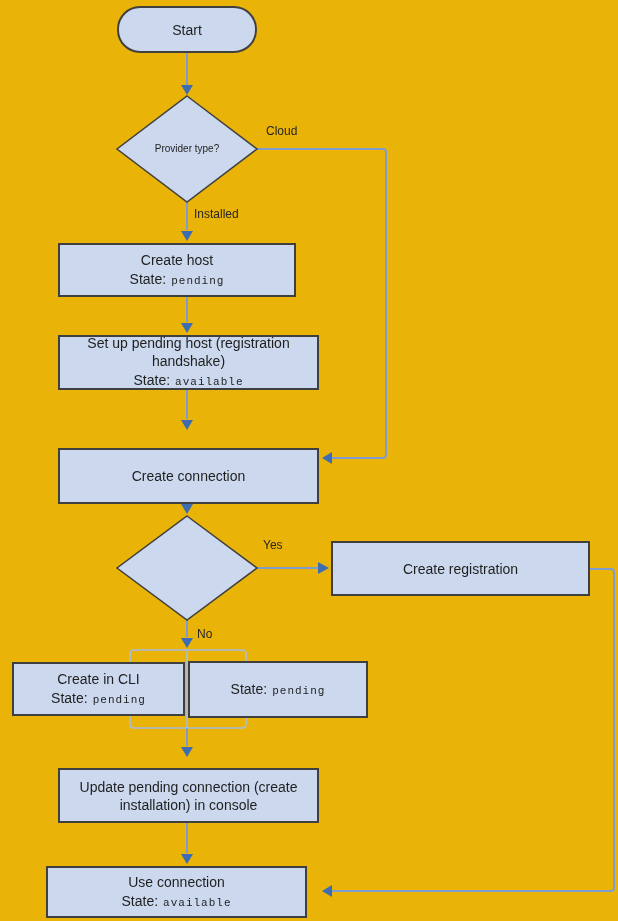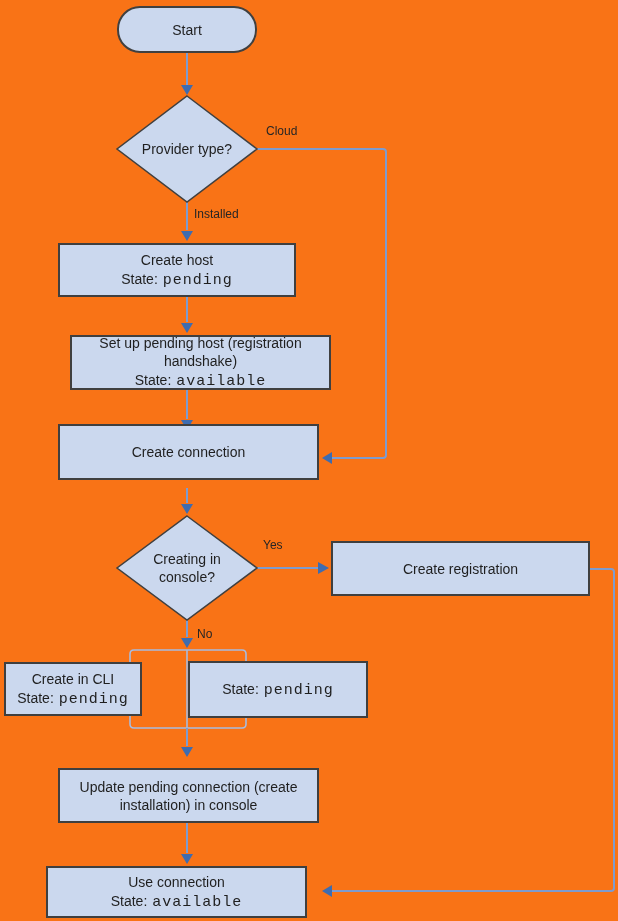--- a/index.html
+++ b/index.html
@@ -1,20 +1,20 @@
 <!DOCTYPE html>
 <html><head>
 <meta charset="utf-8">
 <style>
   html,body { margin:0; padding:0; background:#ffffff; }
   .canvas {
     position: relative;
     width: 618px;
     height: 921px;
-    background: #f97316;
+    background: #eab308;
     font-family: "Liberation Sans", sans-serif;
     color: #1f1f1f;
     overflow: hidden;
   }
   svg.connectors {
     position: absolute;
     left: 0; top: 0;
     width: 618px; height: 921px;
     z-index: 0;
   }
@@ -32,29 +32,29 @@
     z-index: 2;
   }
   .process { border: 2px solid #3F3F3F; }
   .terminator { border: 2px solid #404040; border-radius: 23px; }
   .label { padding: 0 4px; }
   .narrow { max-width: 120px; margin: 0 auto; }
   .state-line { margin-top: 1px; white-space: nowrap; }
   .state-key { font-weight: normal; }
   .state-val {
     font-family: "Liberation Mono", monospace;
-    font-size: 15px;
+    font-size: 11px;
     letter-spacing: 1px;
     margin-left: 5px;
   }
   .diamond-label {
     position: absolute;
     width: 124px;
     text-align: center;
-    font-size: 14px;
+    font-size: 10px;
     line-height: 18px;
     z-index: 2;
   }
   .edge-label {
     position: absolute;
     font-size: 12px;
     line-height: 17px;
     color: #262626;
     z-index: 2;
     white-space: nowrap;
@@ -104,46 +104,45 @@
       <polygon points="187,96 257,149 187,202 117,149"></polygon>
       <polygon points="187,516 257,568 187,620 117,568"></polygon>
     </g>
   </svg>
 
   <div class="node terminator" style="left:117px;top:6px;width:140px;height:47px">
     <div class="label">Start</div>
   </div>
 
   <div class="diamond-label" style="left:125px;top:140px">Provider type?</div>
-  <div class="diamond-label" style="left:125px;top:550px">Creating in console?</div>
 
   <span class="edge-label" style="left:266px;top:123px">Cloud</span>
   <span class="edge-label" style="left:194px;top:206px">Installed</span>
   <span class="edge-label" style="left:263px;top:537px">Yes</span>
   <span class="edge-label" style="left:197px;top:626px">No</span>
 
   <div class="node process" style="left:58px;top:243px;width:238px;height:54px">
     <div class="label">Create host</div>
     <div class="state-line"><span class="state-key">State:</span><span class="state-val">pending</span></div>
   </div>
 
-  <div class="node process" style="left:70px;top:335px;width:261px;height:55px">
+  <div class="node process" style="left:58px;top:335px;width:261px;height:55px">
     <div class="label">Set up pending host (registration handshake)</div>
     <div class="state-line"><span class="state-key">State:</span><span class="state-val">available</span></div>
   </div>
 
-  <div class="node process" style="left:58px;top:424px;width:261px;height:56px">
+  <div class="node process" style="left:58px;top:448px;width:261px;height:56px">
     <div class="label">Create connection</div>
   </div>
 
   <div class="node process" style="left:331px;top:541px;width:259px;height:55px">
     <div class="label">Create registration</div>
   </div>
 
-  <div class="node process" style="left:4px;top:662px;width:138px;height:54px">
+  <div class="node process" style="left:12px;top:662px;width:173px;height:54px">
     <div class="label">Create in CLI</div>
     <div class="state-line"><span class="state-key">State:</span><span class="state-val">pending</span></div>
   </div>
 
   <div class="node process" style="left:188px;top:661px;width:180px;height:57px">
     <div class="state-line"><span class="state-key">State:</span><span class="state-val">pending</span></div>
   </div>
 
   <div class="node process" style="left:58px;top:768px;width:261px;height:55px">
     <div class="label">Update pending connection (create installation) in console</div>

